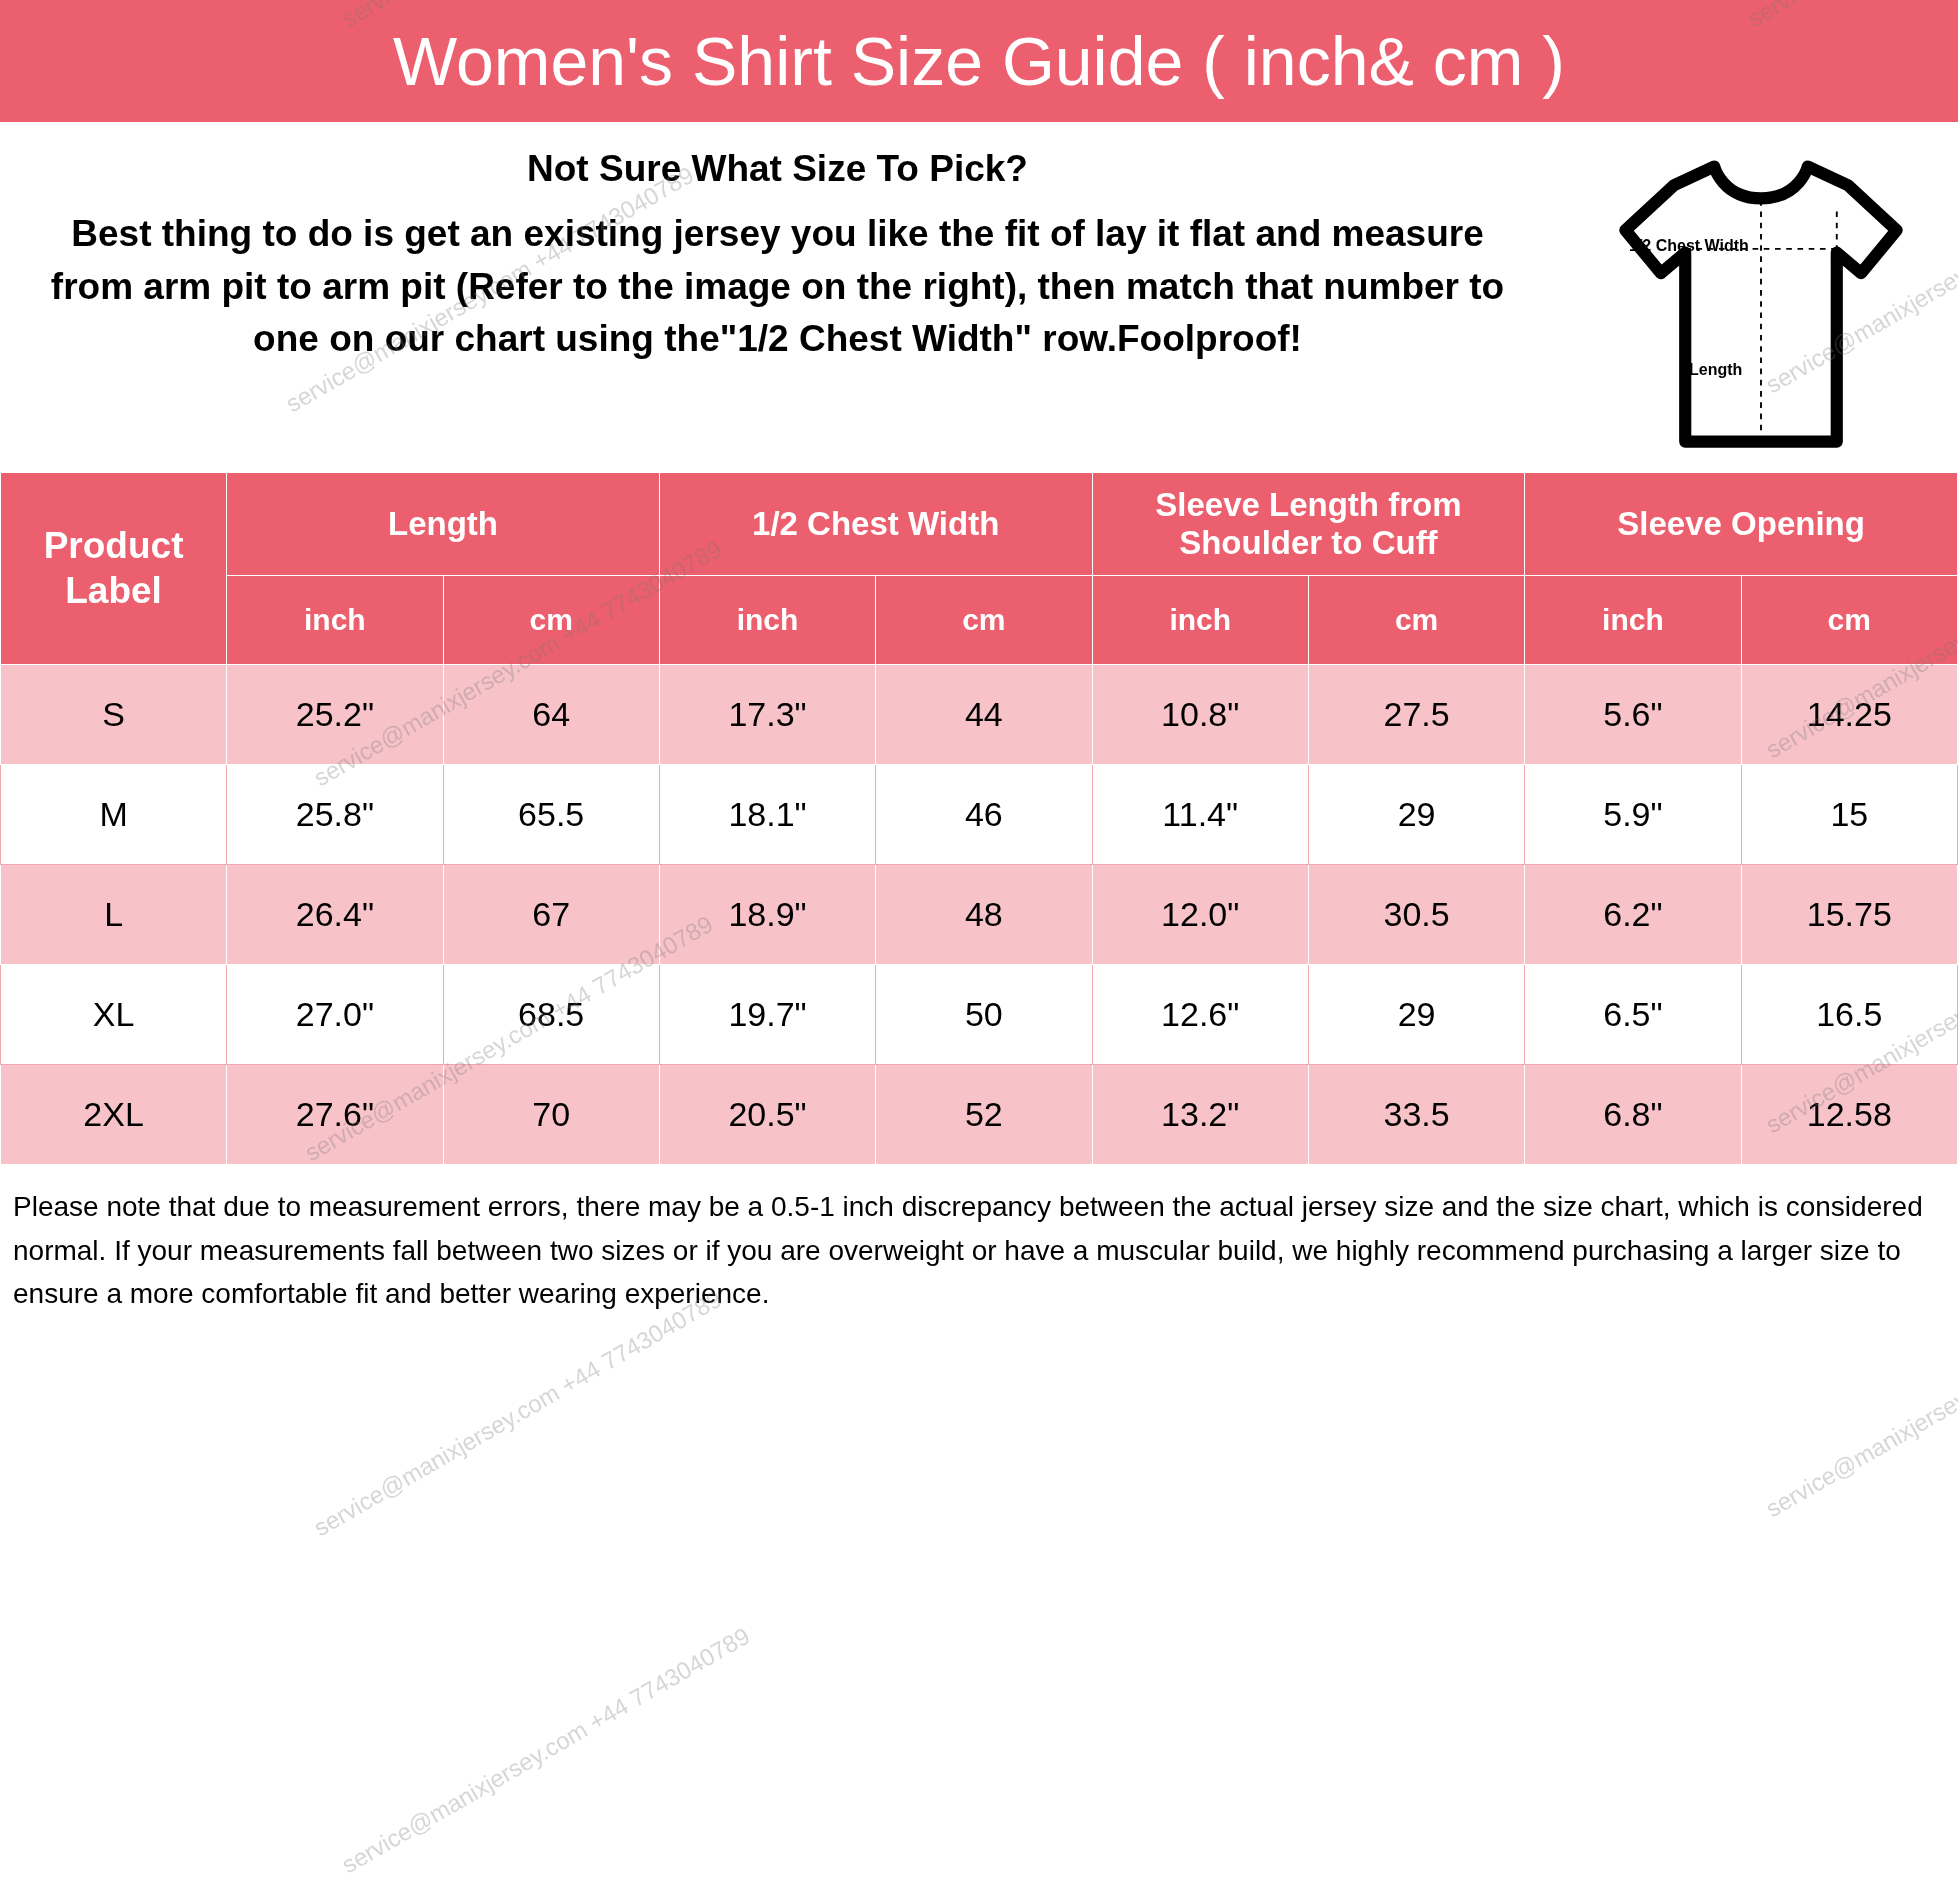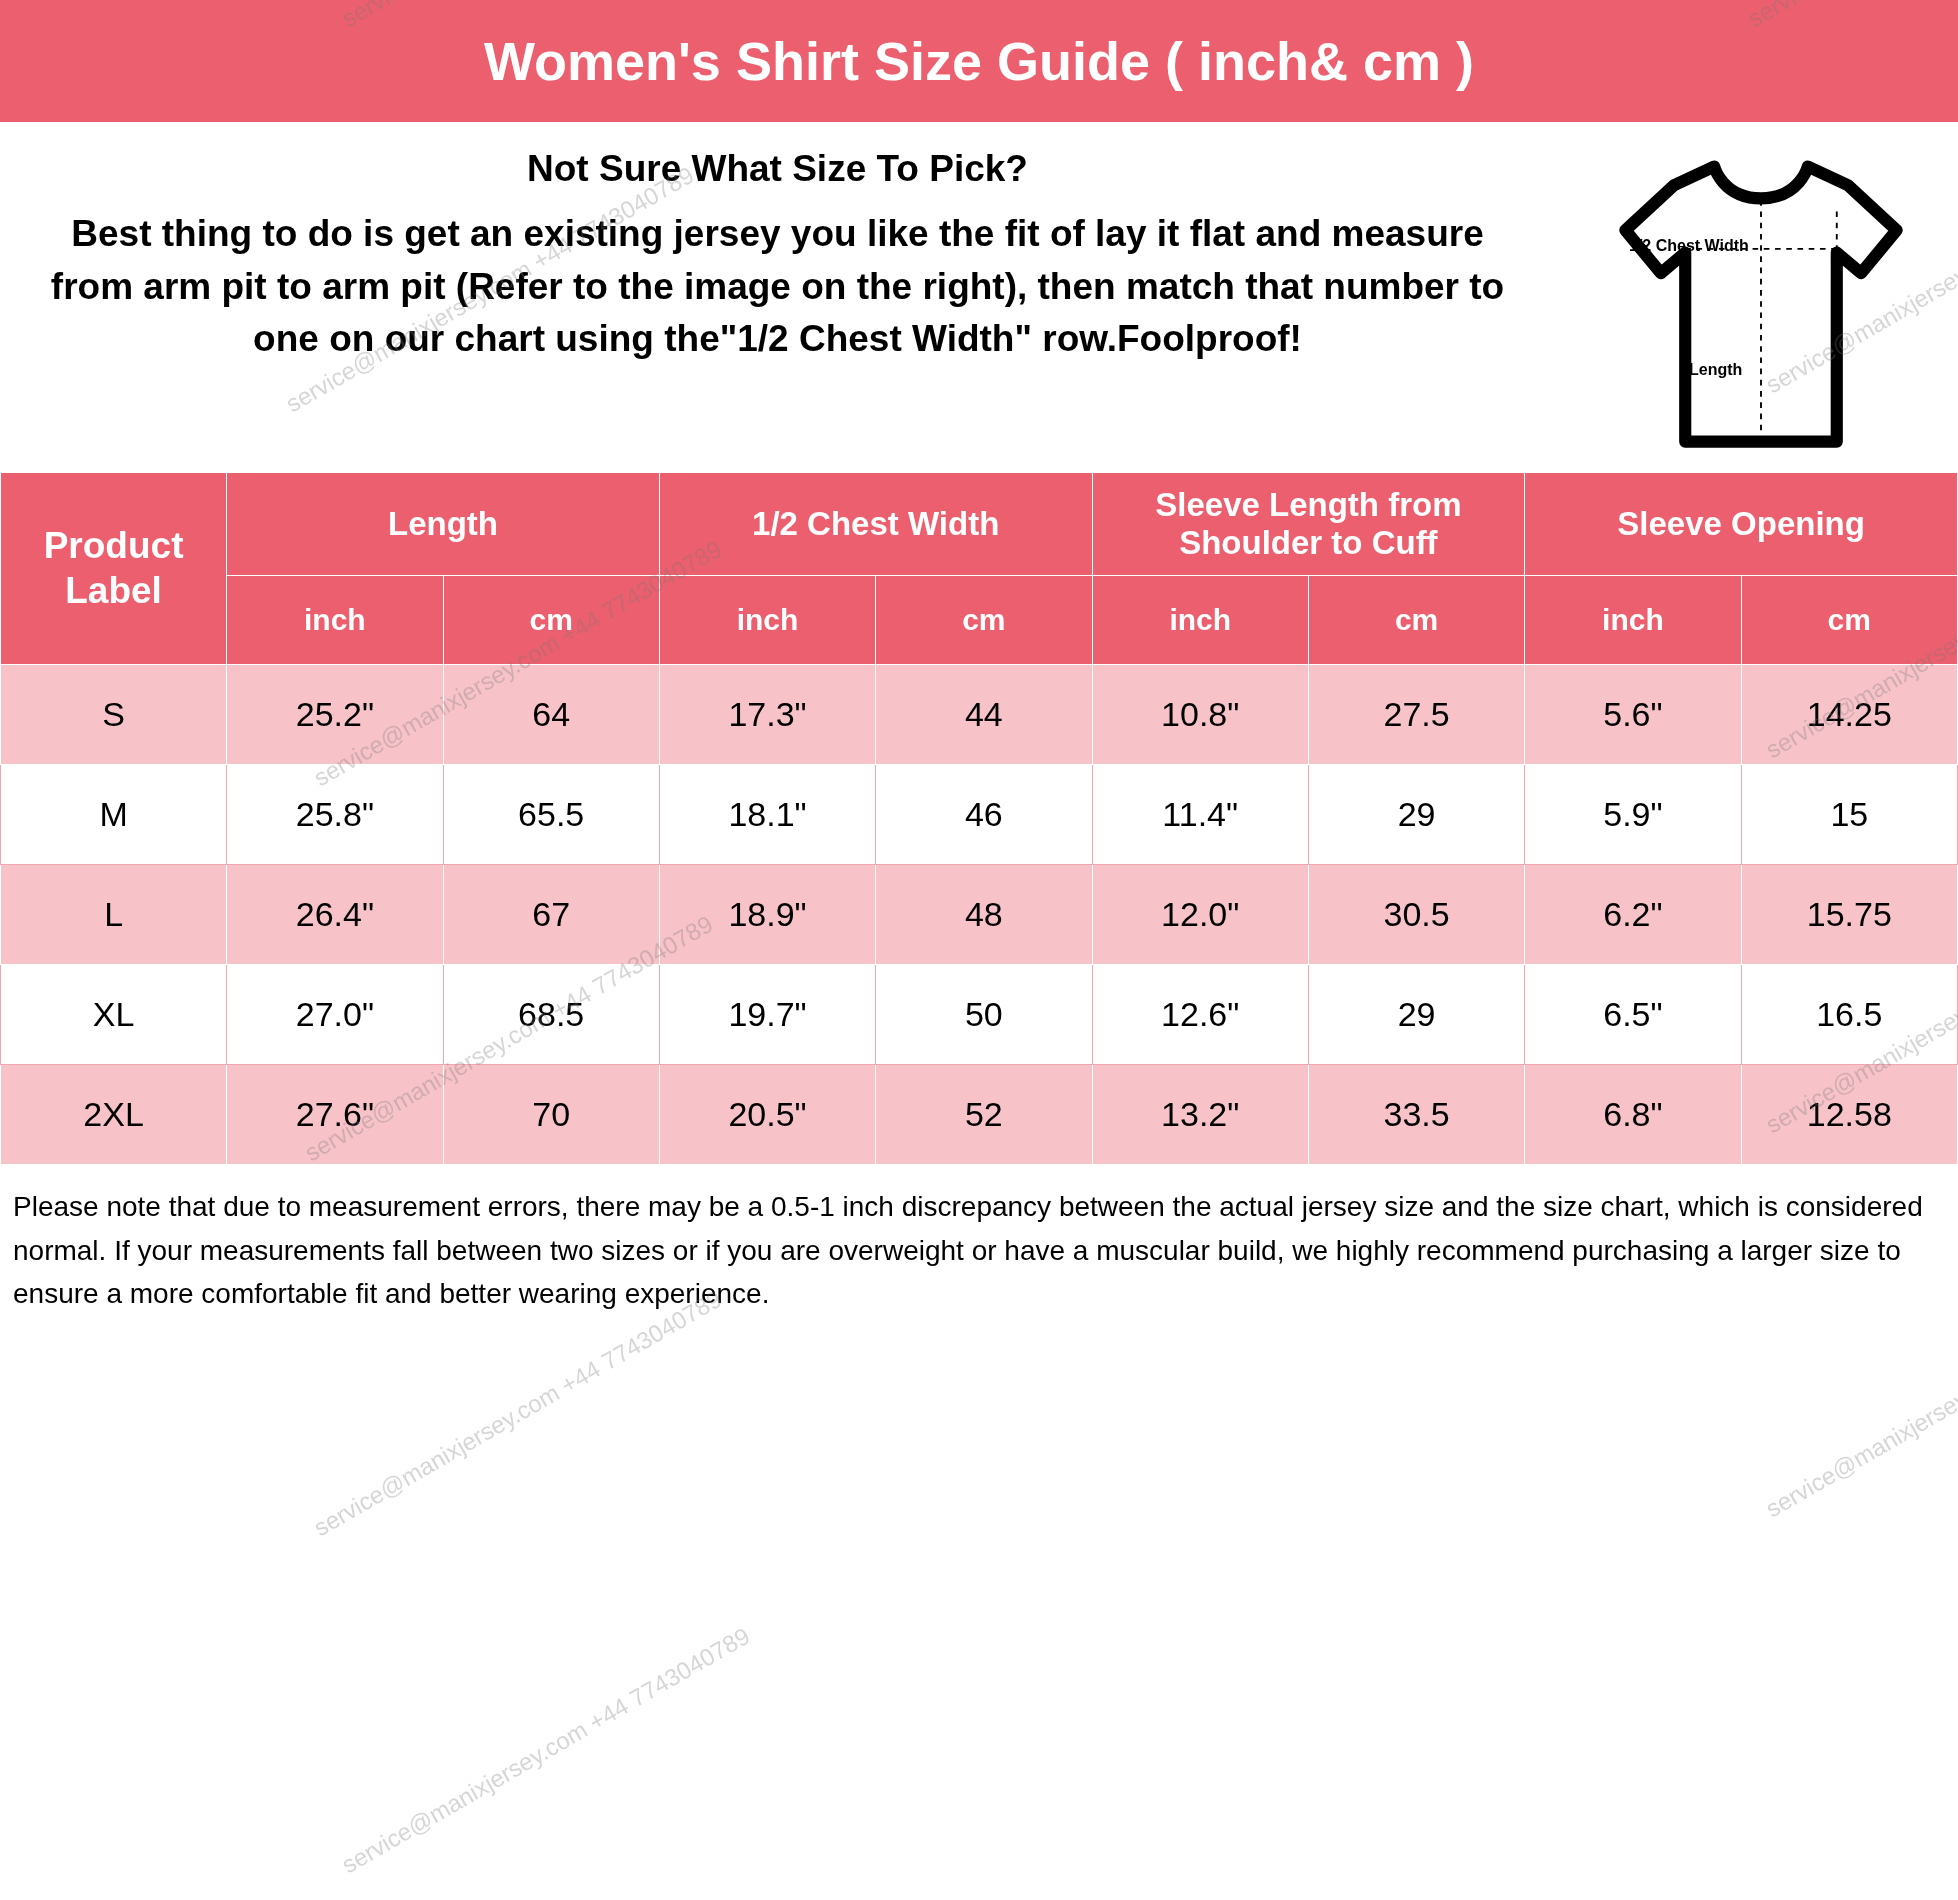--- a/index.html
+++ b/index.html
@@ -28,22 +28,22 @@
     background: #ec5f6e;
     height: 122px;
     display: flex;
     align-items: center;
     justify-content: center;
     position: relative;
     z-index: 3;
   }
   .header-title {
     color: #ffffff;
-    font-size: 54px;
-    font-weight: bold;
+    font-size: 68px;
+    font-weight: normal;
     letter-spacing: 0px;
     text-align: center;
     font-family: "Liberation Sans", sans-serif;
   }
 
   
   .intro {
     display: flex;
     align-items: flex-start;
     padding: 24px 0 17px 0;

